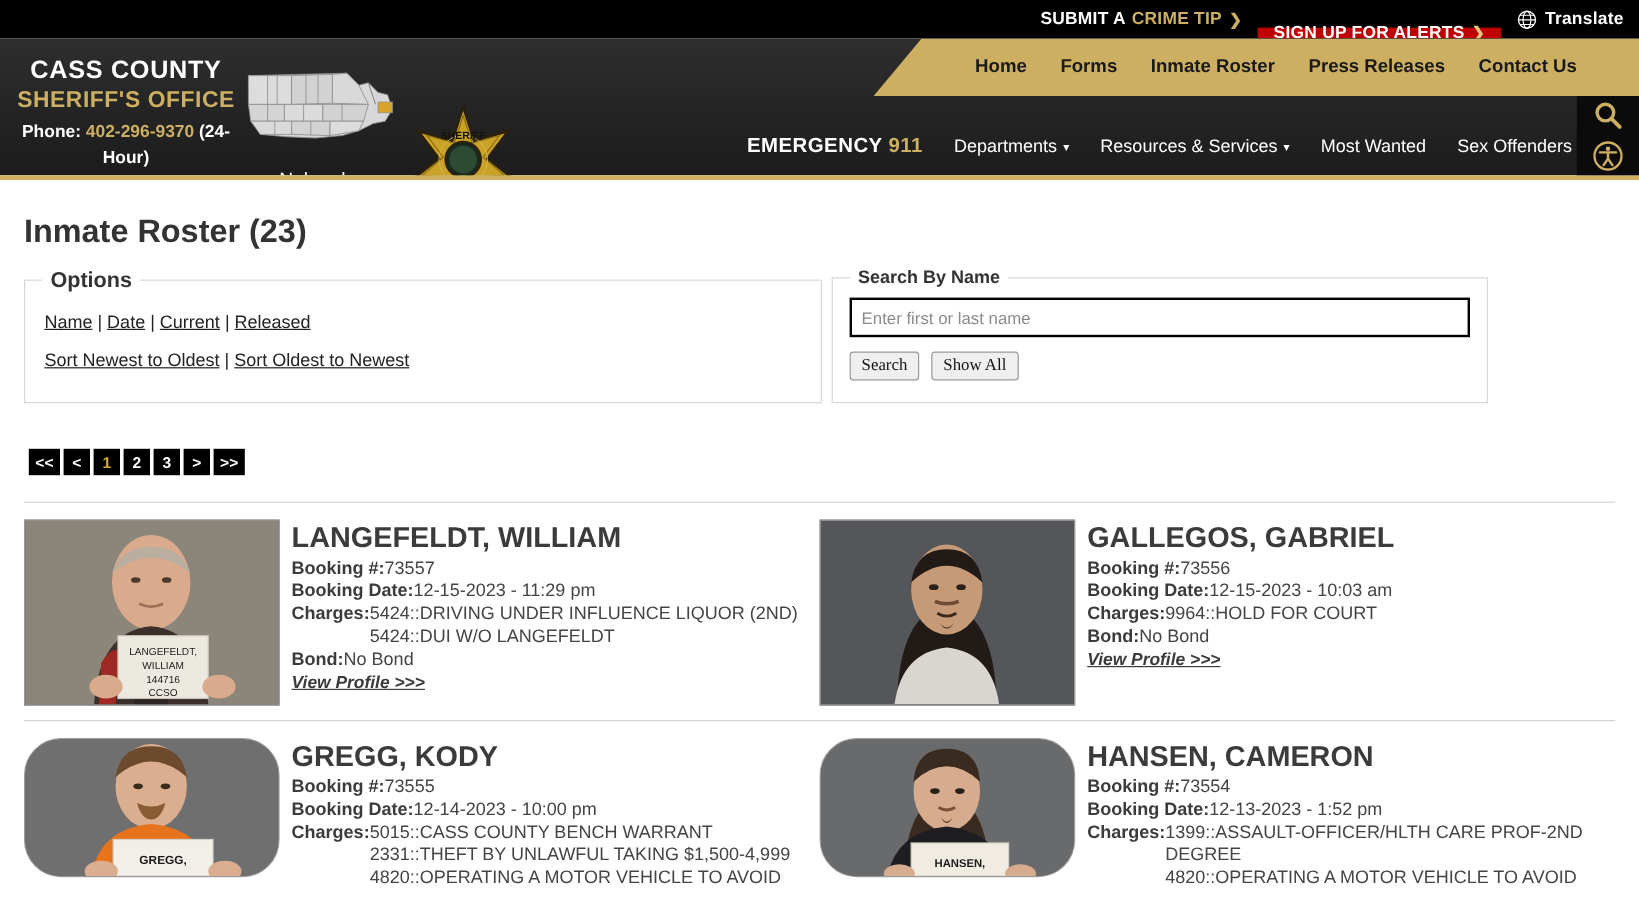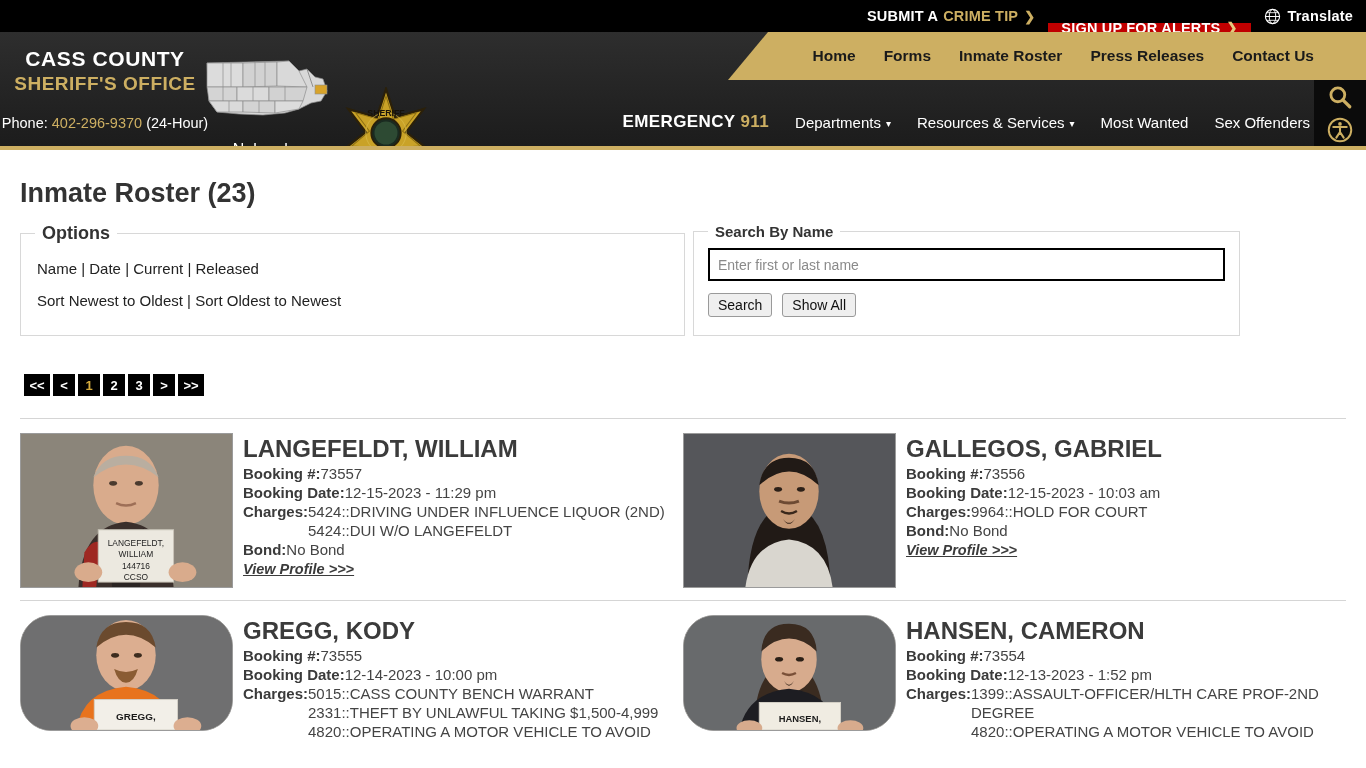--- a/index.html
+++ b/index.html
@@ -56,22 +56,22 @@
   }
   .brand-l1 {
     color: #ffffff; font-size: 21px; font-weight: bold;
     letter-spacing: .6px; line-height: 26px;
   }
   .brand-l2 {
     color: #cdaf62; font-size: 19px; font-weight: bold;
     letter-spacing: .5px; line-height: 24px;
   }
   .brand-phone {
-    color: #ffffff; font-size: 14.5px; font-weight: normal;
-    line-height: 22px; margin-top: 16px;
+    color: #ffffff; font-size: 14.5px; font-weight: bold;
+    line-height: 22px; margin-top: 3px;
   }
   .brand-phone .num { color: #cdaf62; }
 
   .nebraska-wrap {
     position: absolute; left: 203px; top: 25px;
     width: 128px; text-align: center;
   }
   .neb-label { color:#ffffff; font-size: 16px; margin-top: 18px; }
 
   .badge-wrap { position: absolute; left: 340px; top: 55px; width: 92px; height: 92px; }
@@ -128,38 +128,38 @@
     margin: 0; padding: 6px 14px 14px 14px;
   }
   fieldset.panel legend {
     font-size: 18px; font-weight: bold; color: #333;
     padding: 0 7px;
   }
   .opt-panel { width: 665px; height: 113px; }
   .search-panel { width: 547px; height: 113px; }
 
   .opt-row { margin: 6px 0 0 2px; font-size: 15px; color: #222; line-height: 26px; }
-  .opt-row a { color: #222; cursor: pointer; text-align: center; }
+  .opt-row a { color: #222; text-decoration: underline; cursor: pointer; text-align: center; }
   .sep { color: #222; }
 
   .search-label-legend { font-size: 15px !important; font-weight: bold; }
   .search-input {
     display: block; width: 100%; height: 33px;
     border: 2px solid #000; border-radius: 0;
     padding: 0 8px; font-size: 14px;
     font-family: "Liberation Sans", sans-serif;
     color: #222; background: #fff; margin-top: 2px;
   }
   .search-input::placeholder { color: #8a8a8a; }
   .btn-row { margin-top: 12px; display: flex; gap: 10px; }
   .btn {
     background: #efefef; border: 1px solid #9a9a9a;
     border-radius: 3px; padding: 3px 9px;
     font-size: 14px; color: #111; cursor: pointer;
-    font-family: Liberation Sans, sans-serif;
+    font-family: Liberation Serif, serif;
   }
 
   
   .pager { display: flex; gap: 3px; margin: 38px 0 0 4px; }
   .pg {
     background: #000000; color: #ffffff;
     width: 22px; height: 22px;
     display: flex; align-items: center; justify-content: center;
     font-size: 13px; font-weight: bold; cursor: pointer;
     user-select: none;

